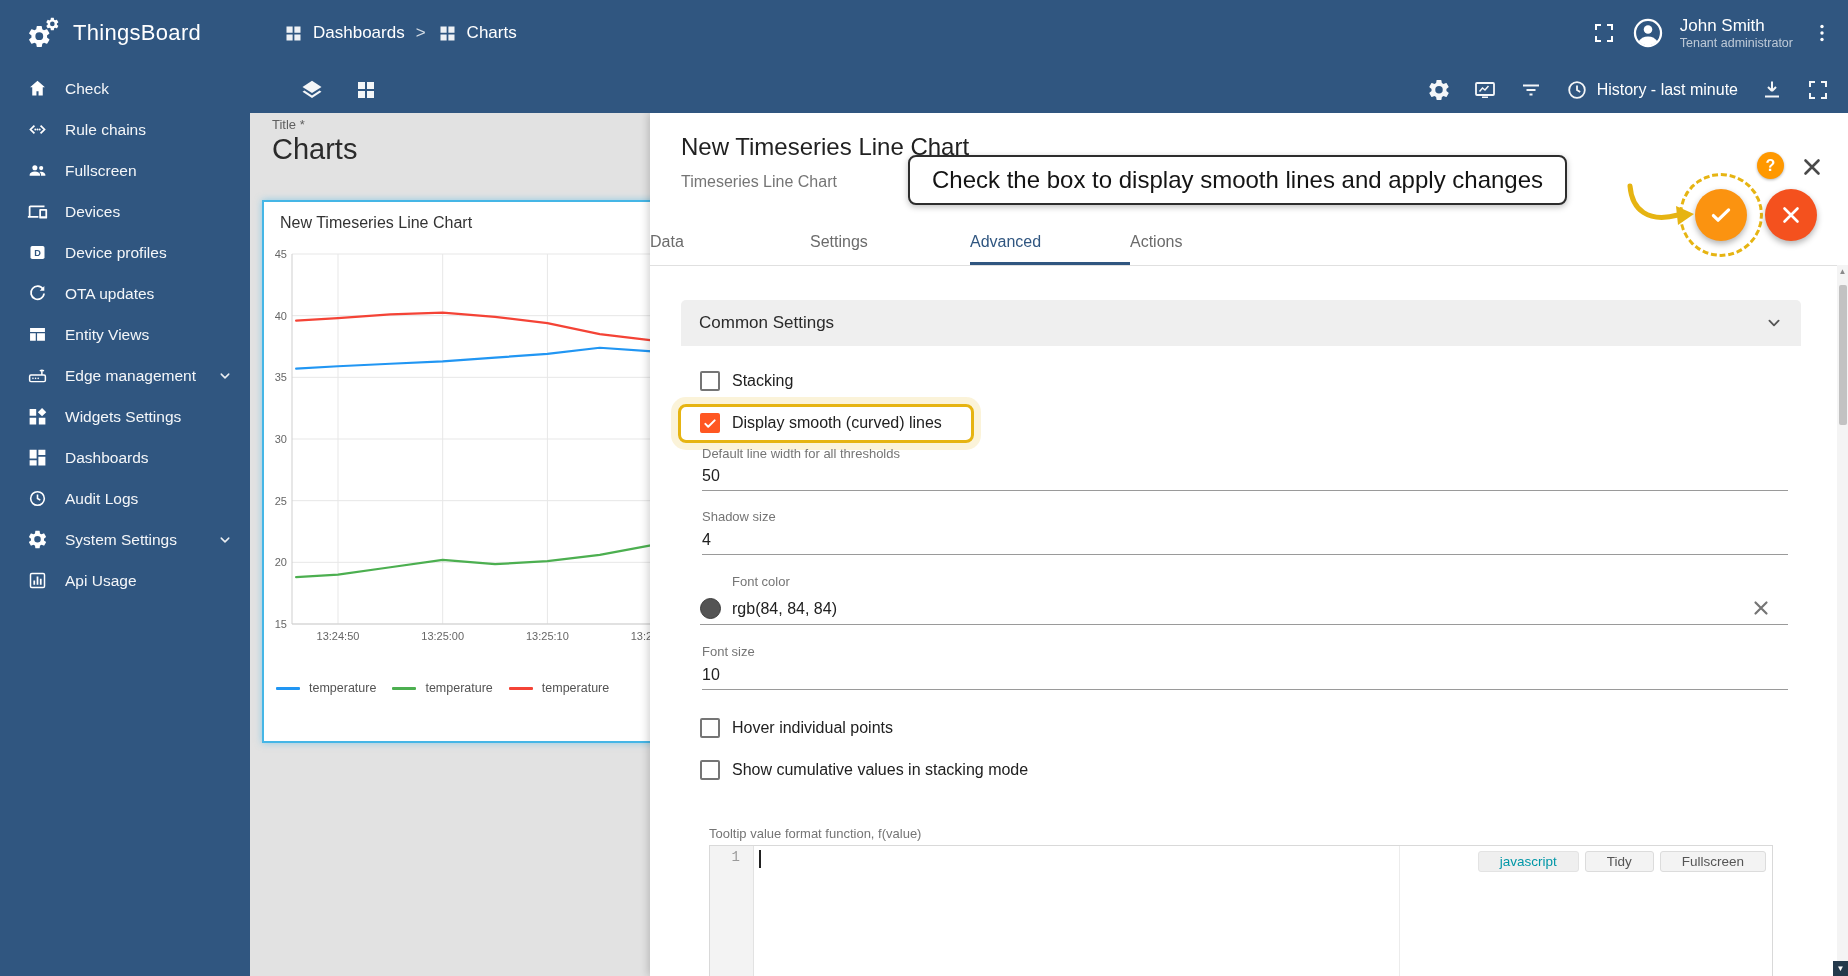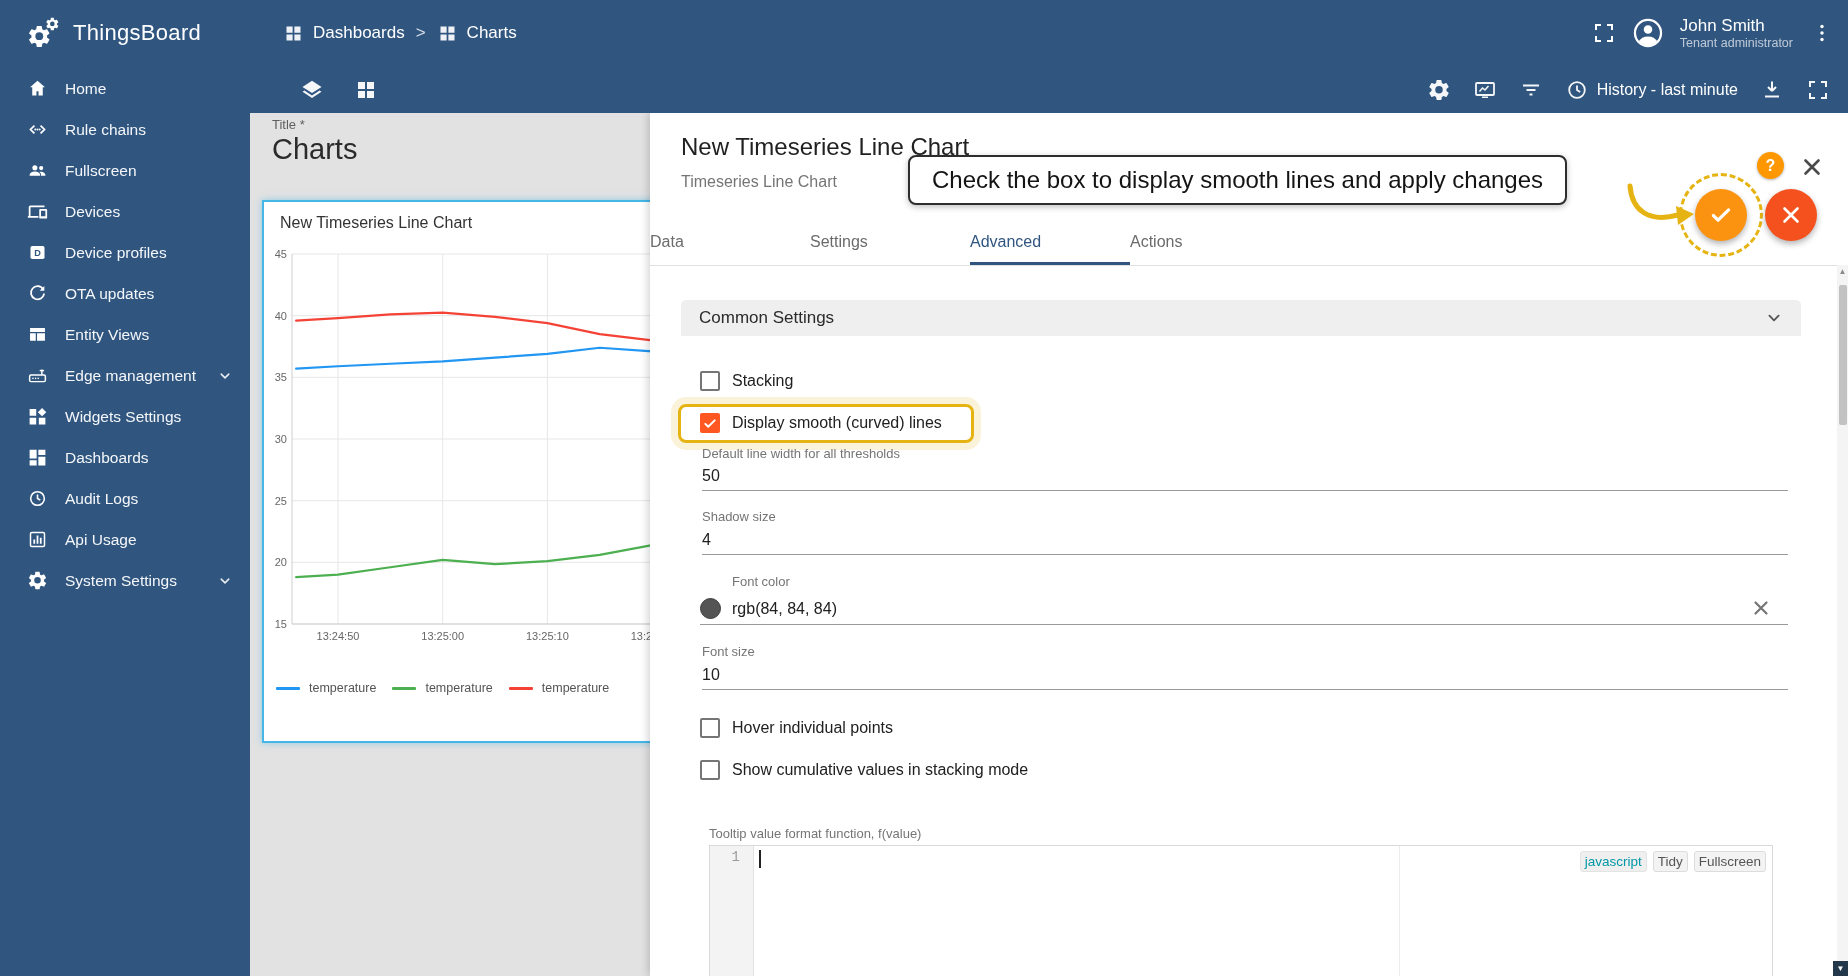--- a/index.html
+++ b/index.html
@@ -66,21 +66,21 @@
             background:#ff9800;color:#fff;font-size:16px;font-weight:bold;display:flex;
             align-items:center;justify-content:center;cursor:pointer;box-shadow:0 1px 3px rgba(0,0,0,.3)}
   .close-x{position:absolute;left:1149px;top:41px;width:26px;height:26px;color:#4a4a4a;cursor:pointer}
 
   .tabs{position:absolute;left:0;top:106px;height:46px;display:flex}
   .tab{width:160px;height:46px;line-height:46px;font-size:16px;font-weight:500;
        color:#6b6b6b;cursor:pointer}
   .tab.active{color:var(--primary);border-bottom:3px solid var(--primary)}
   .tabs-divider{position:absolute;left:0;top:152px;width:100%;height:1px;background:#e0e0e0}
 
-  .section-header{position:absolute;left:31px;top:187px;width:1120px;height:36px;background:#efefef;
+  .section-header{position:absolute;left:31px;top:187px;width:1120px;height:46px;background:#efefef;
                   border-radius:5px 5px 0 0;display:flex;align-items:center;padding:0 16px 0 18px;
                   font-size:17px;color:#2b2b2b;cursor:pointer}
   .section-header .ic{margin-left:auto;color:#555;width:22px;height:22px}
 
   .chk-row{position:absolute;left:50px;height:20px;display:flex;align-items:center;gap:12px}
   .cb{width:20px;height:20px;border:2px solid #757575;border-radius:2px;background:#fff;
       display:flex;align-items:center;justify-content:center;cursor:pointer}
   .cbk{display:none;width:17px;height:17px;color:#fff}
   .cb.checked{background:var(--accent);border-color:var(--accent)}
   .cb.checked .cbk{display:block}
@@ -99,21 +99,21 @@
   .editor-label{position:absolute;left:59px;top:713px;font-size:13px;color:#757575}
   .code-editor{position:absolute;left:59px;top:732px;width:1064px;height:244px;border:1px solid #d9d9d9;
                background:#fff;cursor:text}
   .gutter{position:absolute;left:0;top:0;bottom:0;width:44px;background:#f3f3f3;border-right:1px solid #e2e2e2;
           font-family:"Liberation Mono","DejaVu Sans Mono",monospace;font-size:14px;color:#9a9a9a;
           text-align:right;padding:3px 13px 0 0}
   .print-margin{position:absolute;left:689px;top:0;bottom:0;width:1px;background:#ececec}
   .caret{position:absolute;left:49px;top:4px;width:1.5px;height:18px;background:#222}
   .chips{position:absolute;right:6px;top:5px;display:flex;gap:6px}
   .chip{font-size:13.5px;color:#555;background:#f3f3f3;border:1px solid #dcdcdc;border-radius:3px;
-        padding:2px 4px;cursor:pointer}
+        padding:2px 21px;cursor:pointer}
   .chip.lang{color:#0097a7;background:#efefef;border-color:#e3e3e3;cursor:default}
 
   .fab{position:absolute;width:52px;height:52px;border-radius:50%;display:flex;align-items:center;
        justify-content:center;cursor:pointer;box-shadow:0 3px 6px rgba(0,0,0,.3)}
   .fab .ic{width:26px;height:26px}
   .fab-apply{left:1045px;top:76px;background:var(--apply)}
   .fab-cancel{left:1115px;top:76px;background:var(--cancel)}
   .highlight-ring{position:absolute;left:1029px;top:60px;width:84px;height:84px;border-radius:50%;
                   border:3px dashed var(--hl);pointer-events:none}
 
@@ -275,21 +275,21 @@
           <use href="#g-kebab"></use>
         </svg>
     </div>
   </header>
 
   <nav class="sidebar">
       <div class="nav-item">
         <svg class="ic" viewBox="0 0 24 24">
           <use href="#g-home"></use>
         </svg>
-        <span class="nav-label">Home</span>
+        <span class="nav-label">Check</span>
       </div>
       <div class="nav-item">
         <svg class="ic" viewBox="0 0 24 24">
           <use href="#g-ethernet"></use>
         </svg>
         <span class="nav-label">Rule chains</span>
       </div>
       <div class="nav-item">
         <svg class="ic" viewBox="0 0 24 24">
           <use href="#g-people"></use>
@@ -342,32 +342,32 @@
         <span class="nav-label">Dashboards</span>
       </div>
       <div class="nav-item">
         <svg class="ic" viewBox="0 0 24 24">
           <use href="#g-clock"></use>
         </svg>
         <span class="nav-label">Audit Logs</span>
       </div>
       <div class="nav-item">
         <svg class="ic" viewBox="0 0 24 24">
-          <use href="#g-chart"></use>
-        </svg>
-        <span class="nav-label">Api Usage</span>
-      </div>
-      <div class="nav-item">
-        <svg class="ic" viewBox="0 0 24 24">
           <use href="#g-gear"></use>
         </svg>
         <span class="nav-label">System Settings</span>
         <svg class="ic chev" viewBox="0 0 24 24">
           <use href="#g-chevron"></use>
         </svg>
+      </div>
+      <div class="nav-item">
+        <svg class="ic" viewBox="0 0 24 24">
+          <use href="#g-chart"></use>
+        </svg>
+        <span class="nav-label">Api Usage</span>
       </div>
     </nav>
 
   <div class="toolbar2">
     <div class="tb-left">
       <svg class="ic" viewBox="0 0 24 24">
           <use href="#g-layers"></use>
         </svg>
       <svg class="ic" viewBox="0 0 24 24">
           <use href="#g-grid"></use>

